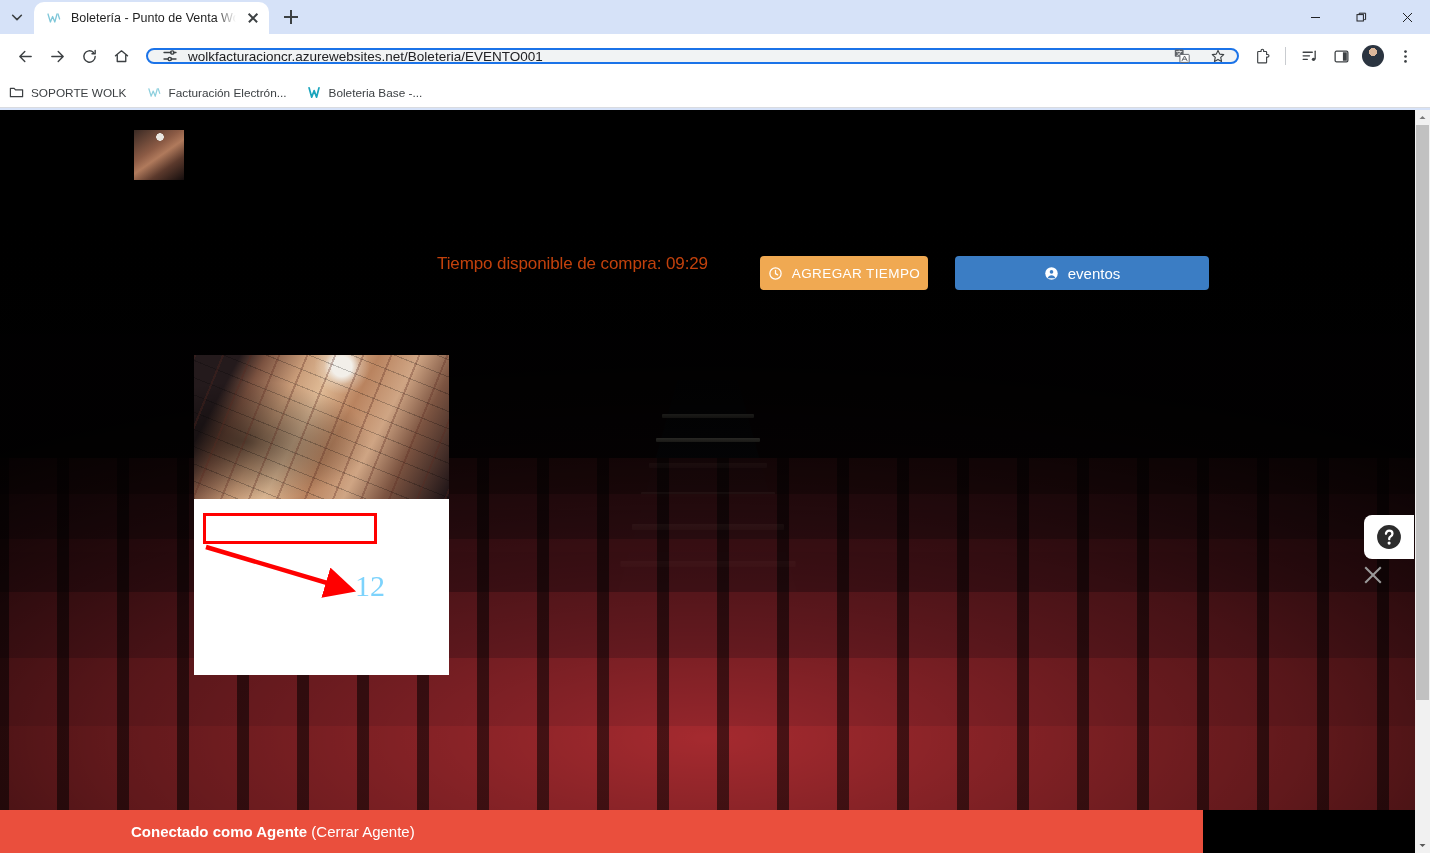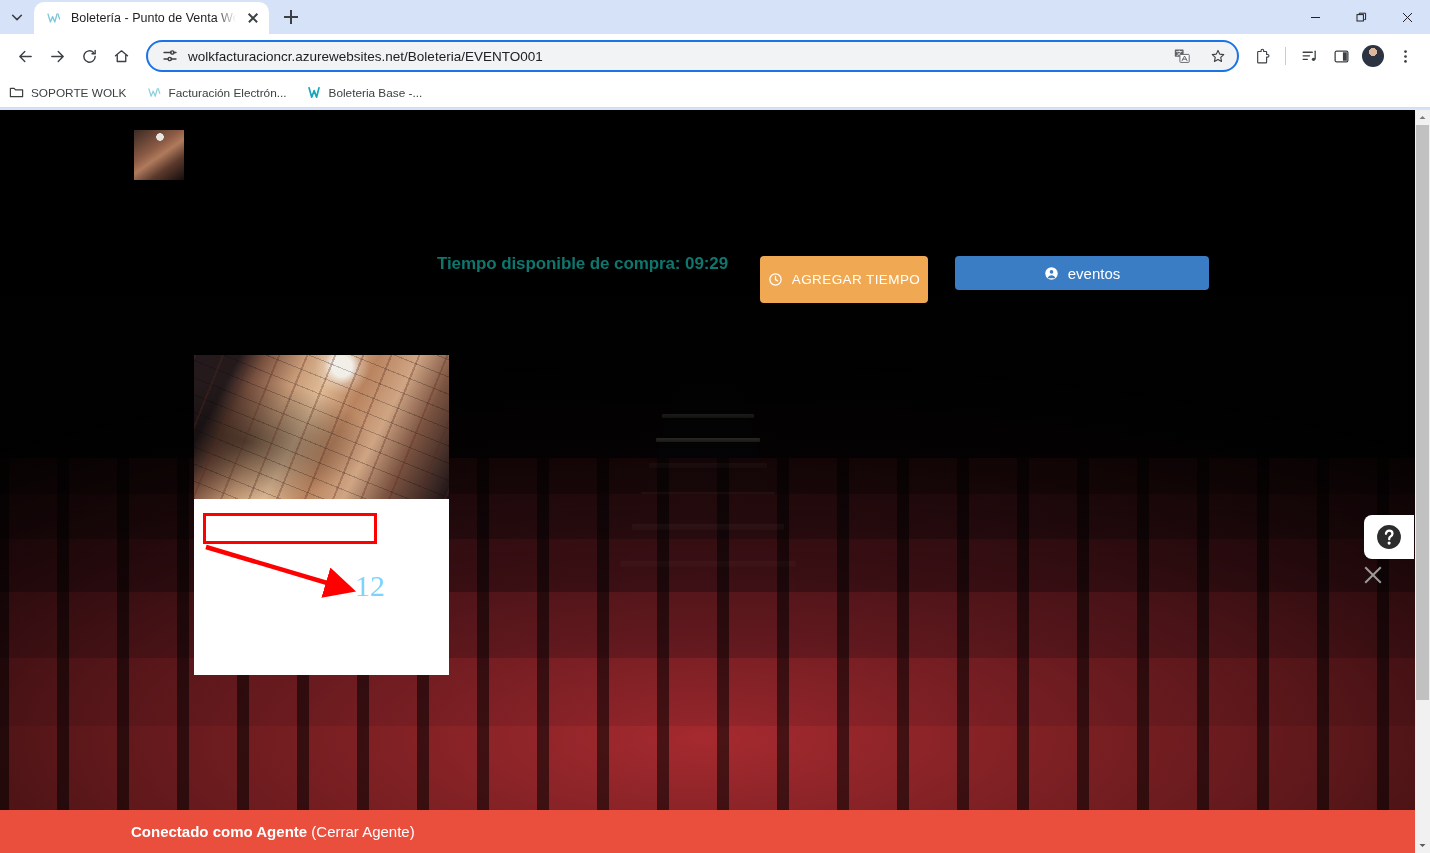--- a/index.html
+++ b/index.html
@@ -55,21 +55,21 @@
   .wc svg { width:11px; height:11px; }
 
   .toolbar {
     height:44px; background:#fff; display:flex; align-items:center; padding:0 10px; gap:2px;
   }
   .navbtn { width:30px; height:30px; display:flex; align-items:center; justify-content:center;
             border-radius:50%; cursor:pointer; flex:0 0 30px; }
   .navbtn svg { width:17px; height:17px; }
 
   .omnibox {
-    flex:1; height:32px; margin:0 6px 0 8px; background:#f1f3f4;
+    flex:1; height:16px; margin:0 6px 0 8px; background:#f1f3f4;
     border:2px solid #1b73e8; border-radius:16px;
     display:flex; align-items:center; padding:0 6px 0 14px; gap:10px;
   }
   .omnibox-icon { width:16px; height:16px; flex:0 0 16px; display:flex; align-items:center; justify-content:center; }
   .omnibox-url { flex:1; font-size:13.5px; color:#202124; white-space:nowrap; overflow:hidden; }
   .omni-act { width:26px; height:26px; display:flex; align-items:center; justify-content:center;
               border-radius:50%; cursor:pointer; flex:0 0 26px; }
   .omni-act svg { width:16px; height:16px; }
 
   .tb-icon { width:30px; height:30px; display:flex; align-items:center; justify-content:center;
@@ -136,29 +136,29 @@
     display:flex; align-items:center;
   }
   .brand-logo {
     position:absolute; left:134px; top:20px; width:50px; height:50px;
     background:
       radial-gradient(circle at 52% 14%, #e9e7e2 0 7%, transparent 8%),
       linear-gradient(145deg,#3a2a24 0%, #8c5b45 38%, #b07a5c 52%, #5b392c 72%, #140d0d 100%);
     background-color:#1a1012;
   }
   .header-time {
-    position:absolute; left:437px; top:144px; font-size:17px; font-weight:bold;
-    color:#0f766e; letter-spacing:-.1px; white-space:nowrap;
+    position:absolute; left:437px; top:144px; font-size:17px; font-weight:normal;
+    color:#c2410c; letter-spacing:-.1px; white-space:nowrap;
   }
   .btn {
     position:absolute; display:flex; align-items:center; justify-content:center; gap:9px;
     border:none; border-radius:4px; cursor:pointer; color:#fff;
   }
   .btn-tiempo {
-    left:760px; top:146px; width:168px; height:47px; background:#f0a952;
+    left:760px; top:146px; width:168px; height:34px; background:#f0a952;
     font-size:13.5px; font-weight:500; letter-spacing:.4px;
   }
   .btn-eventos {
     left:955px; top:146px; width:254px; height:34px; background:#3b7dc4;
     font-size:15px;
   }
   .btn svg { width:15px; height:15px; flex:0 0 15px; }
 
   
   .event-card {
@@ -205,21 +205,21 @@
     position:absolute; right:30px; top:453px; width:24px; height:24px; cursor:pointer; z-index:8;
   }
   .help-close::before, .help-close::after {
     content:''; position:absolute; left:1px; top:11px; width:22px; height:2px; background:#9b9b9b;
   }
   .help-close::before { transform:rotate(45deg); }
   .help-close::after  { transform:rotate(-45deg); }
 
   
   .footer {
-    position:absolute; left:0; bottom:0; width:1415px; height:43px; background:#ea4f3d;
+    position:absolute; left:0; bottom:0; width:1203px; height:43px; background:#ea4f3d;
     display:flex; align-items:center; z-index:7;
   }
   .footer-text { margin-left:131px; font-size:15px; color:#fff; }
   .footer-text b { font-weight:bold; }
   .footer-link { cursor:pointer; }
 
   
   .scrollbar {
     position:absolute; right:0; top:110px; width:15px; height:743px; background:#f1f1f1; z-index:12;
   }

